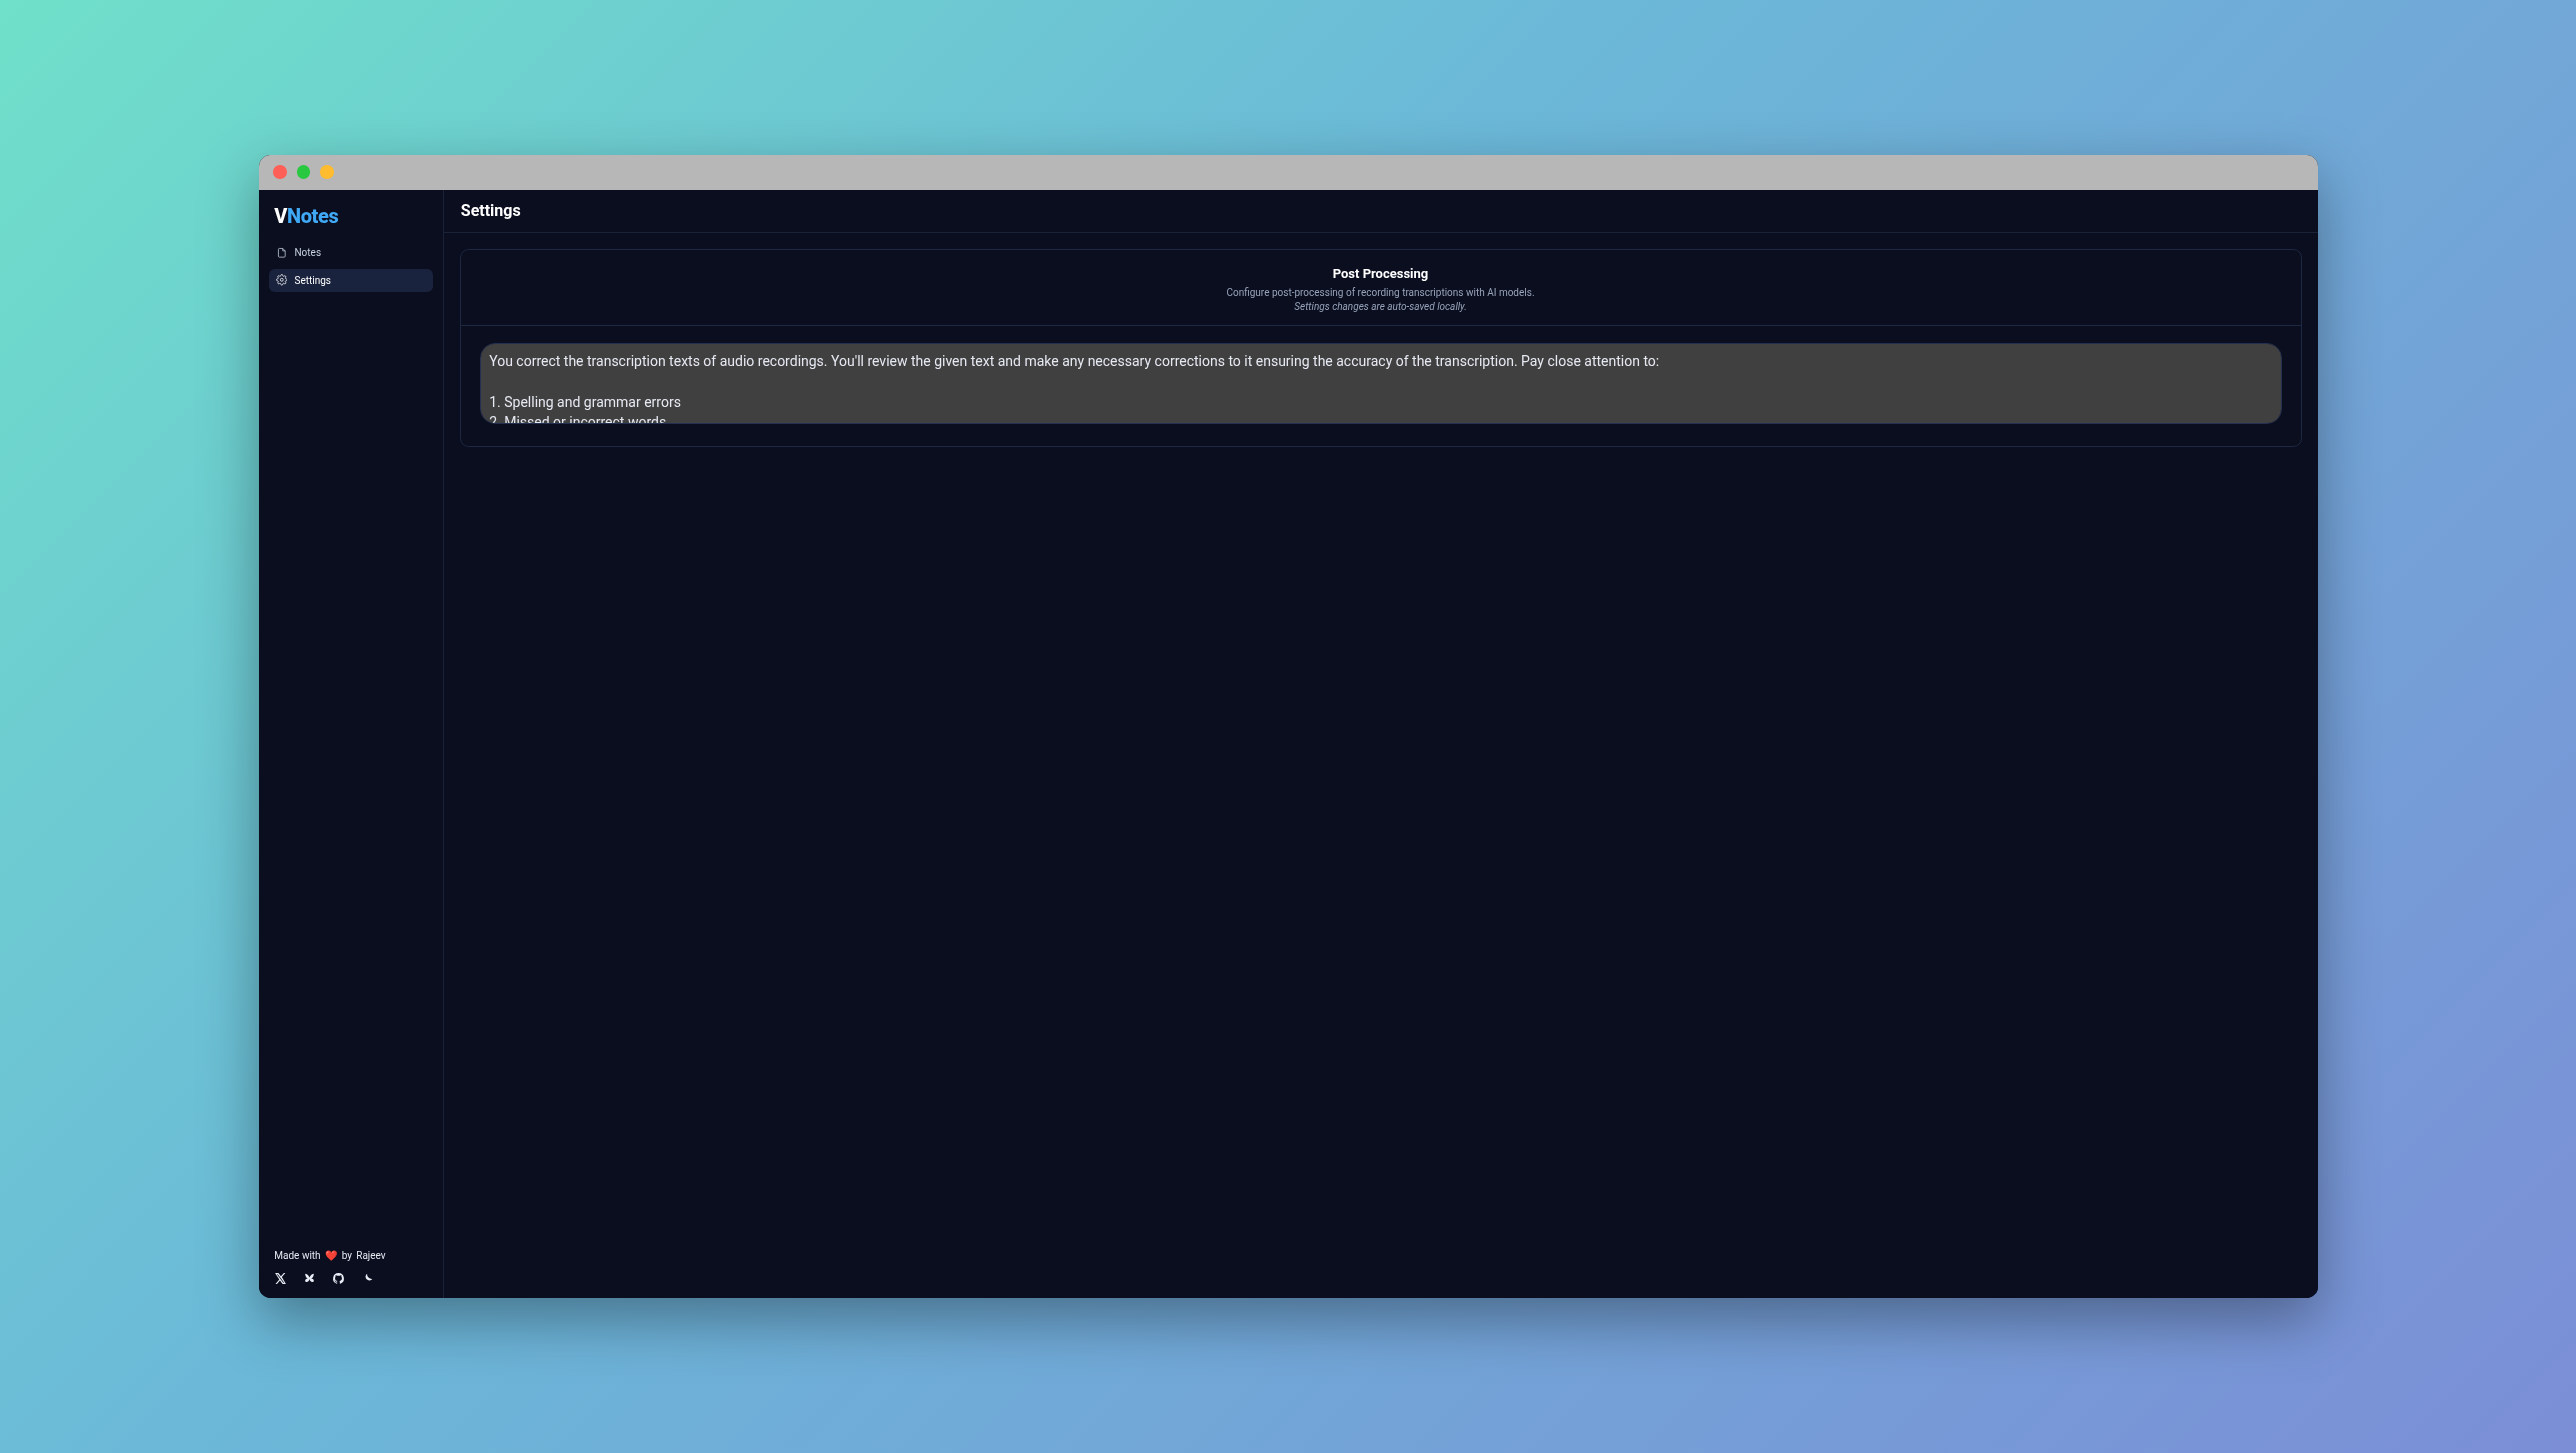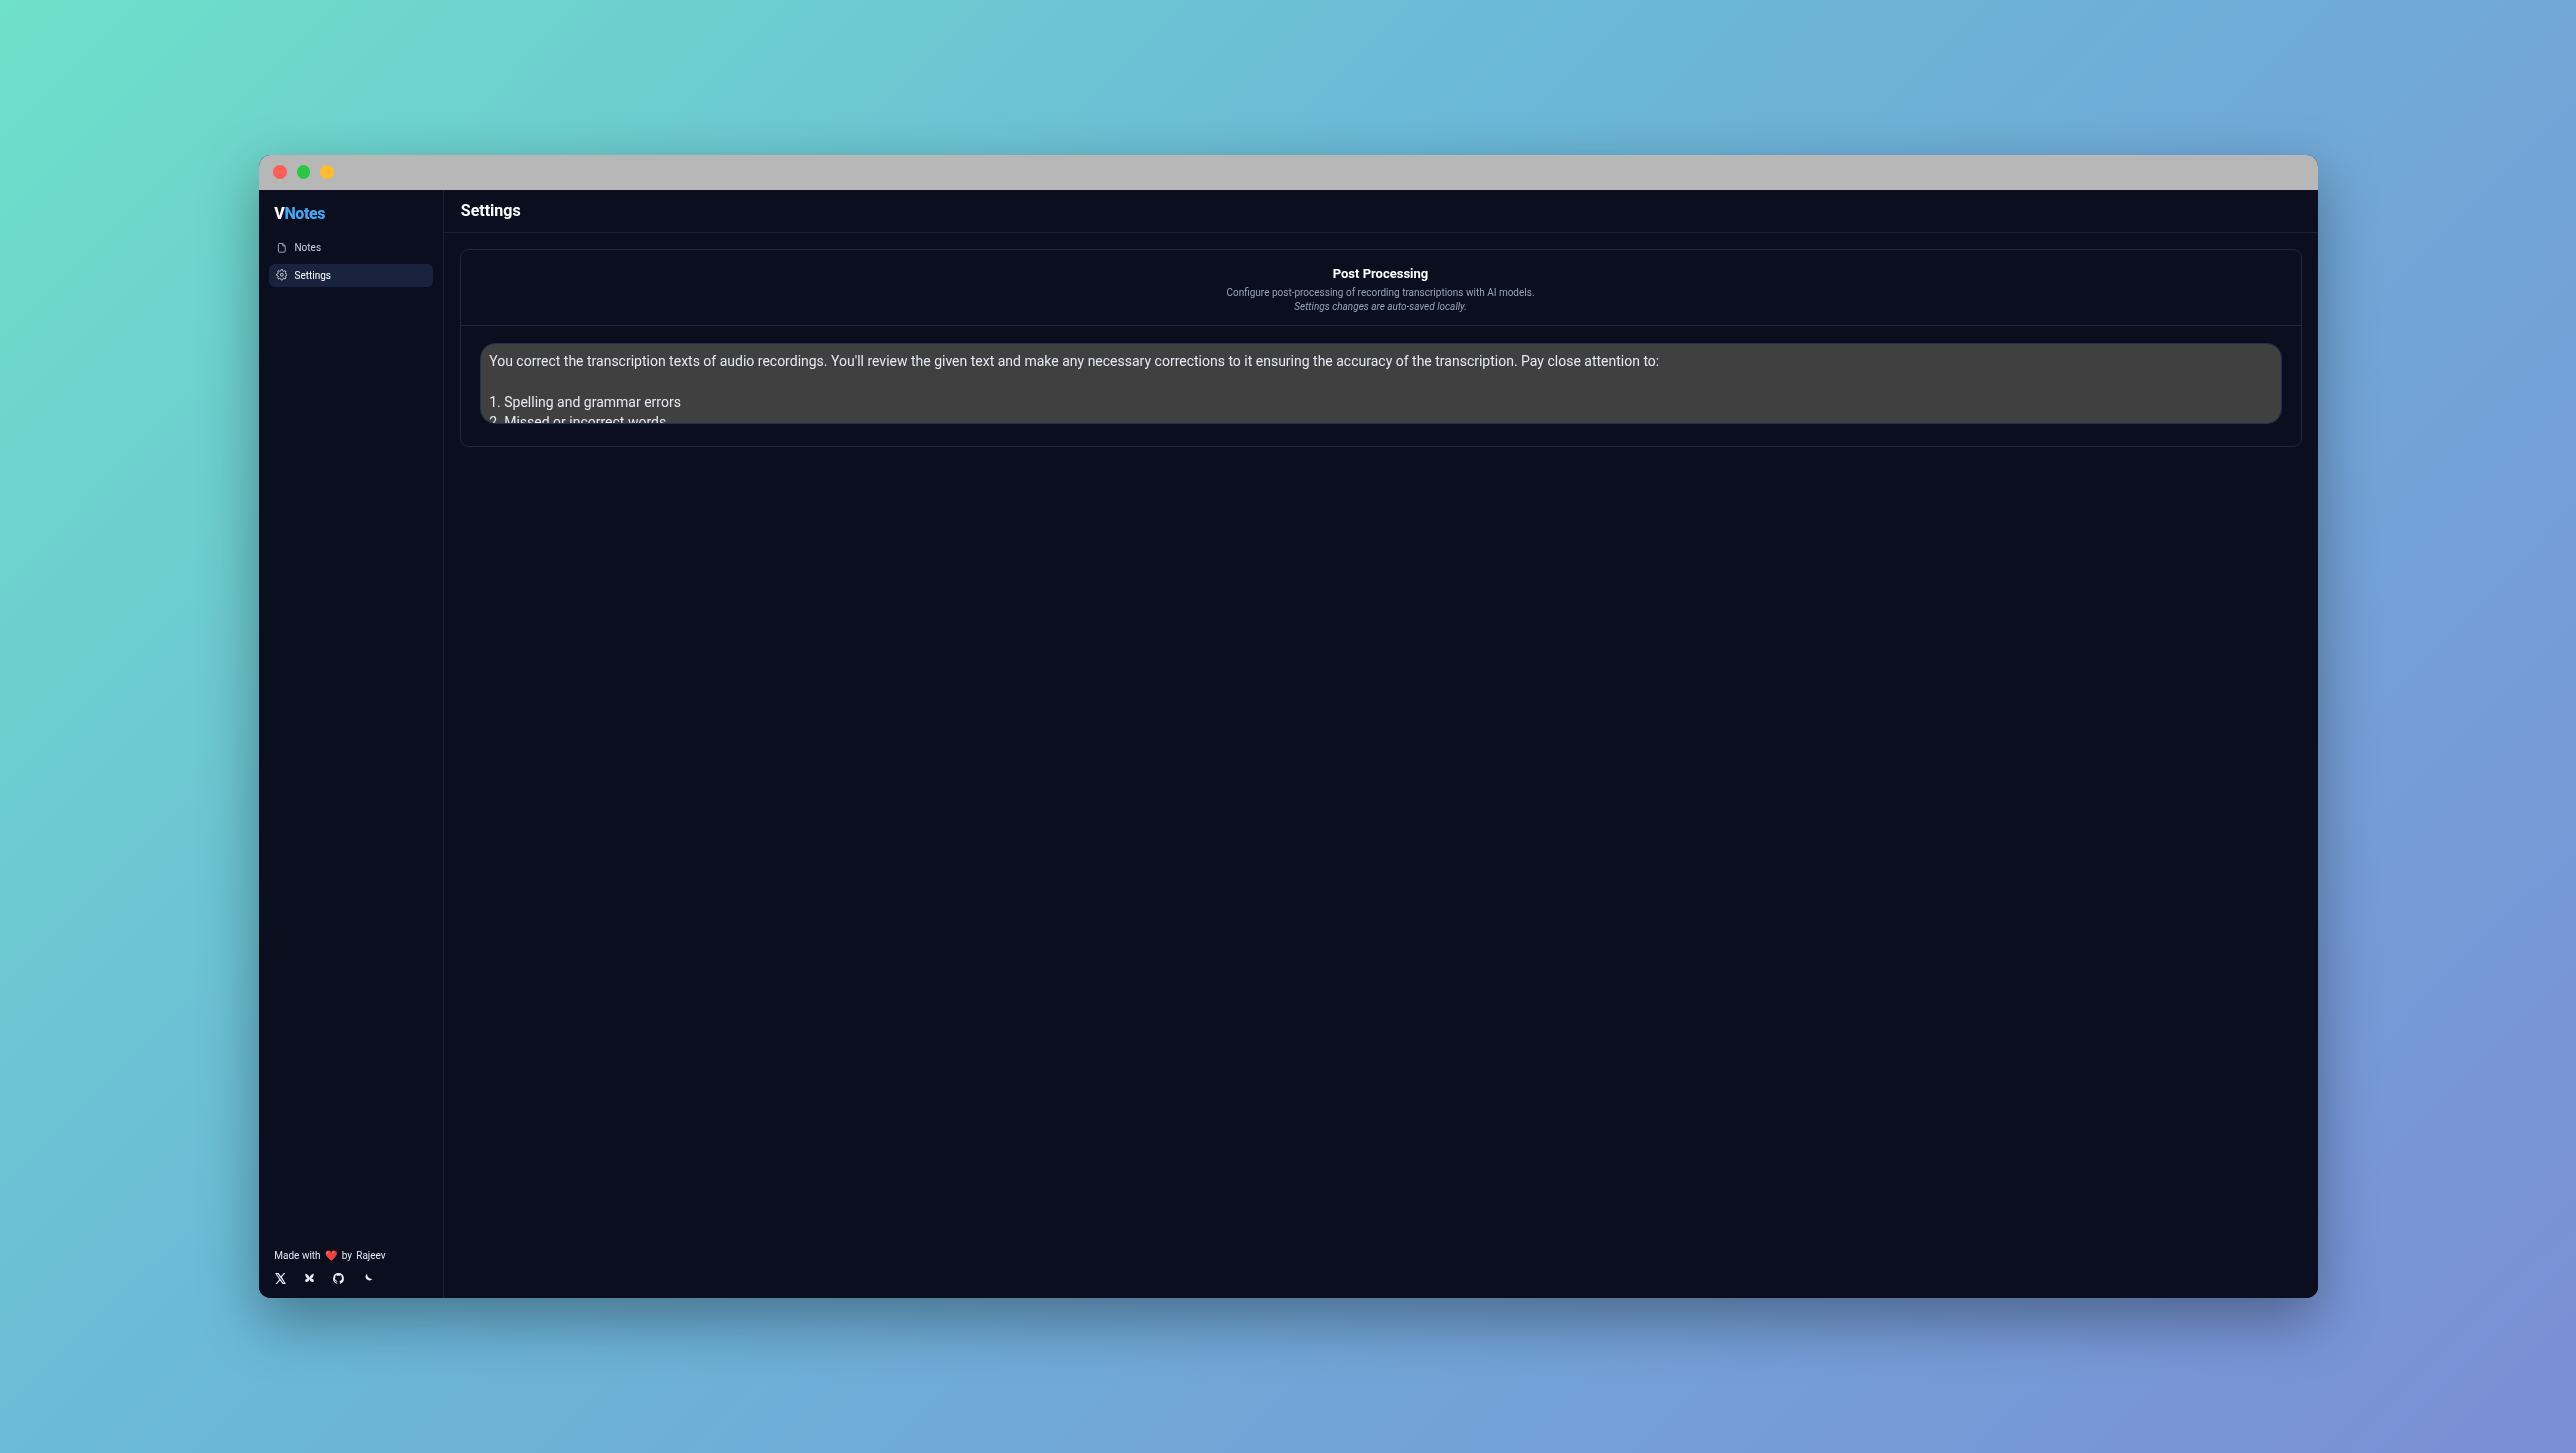--- a/index.html
+++ b/index.html
@@ -44,21 +44,21 @@
   }
   .sidebar {
     width: 185px;
     background: #0a0e1f;
     border-right: 0.7px solid #1a2238;
     display: flex;
     flex-direction: column;
     padding: 13px 10px 13px 10px;
   }
   .logo {
-    font-size: 16px;
+    font-size: 20px;
     font-weight: 800;
     letter-spacing: -0.4px;
     padding: 1.4px 5.8px 13px 5.8px;
   }
   .logo .v { color: #ffffff; }
   .logo .notes { color: #3fa9f5; }
   .nav {
     display: flex;
     flex-direction: column;
     gap: 4.3px;

